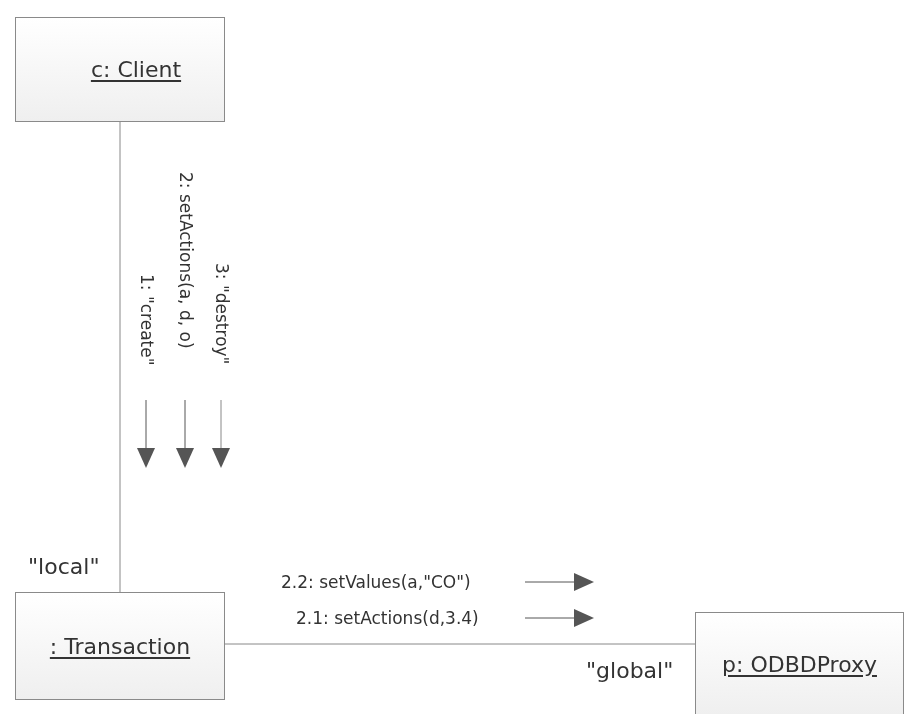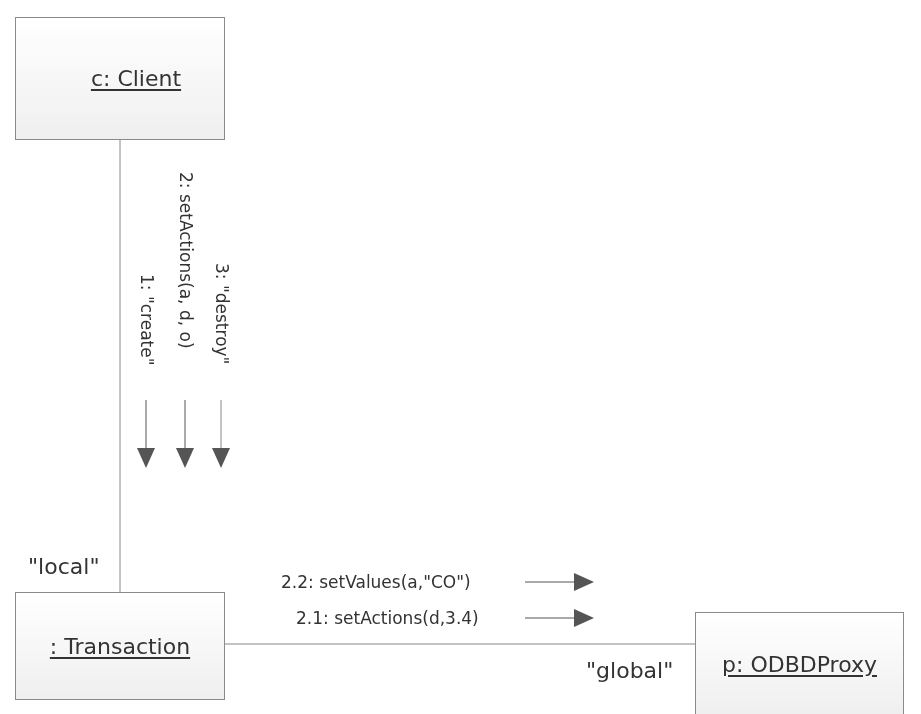--- a/index.html
+++ b/index.html
@@ -38,21 +38,21 @@
   <g>
     <line x1="525" y1="582" x2="576" y2="582" stroke="#555" stroke-width="1"></line>
     <polygon points="574,573 574,591 594,582" fill="#555"></polygon>
   </g>
   <g>
     <line x1="525" y1="618" x2="576" y2="618" stroke="#555" stroke-width="1"></line>
     <polygon points="574,609 574,627 594,618" fill="#555"></polygon>
   </g>
 </svg>
 
-<div class="obj" style="left:15px; top:17px; width:210px; height:123px;padding-left:32px;">
+<div class="obj" style="left:15px; top:17px; width:210px; height:105px;padding-left:32px;">
   <span>c: Client</span>
 </div>
 
 <div class="obj" style="left:15px; top:592px; width:210px; height:108px;">
   <span>: Transaction</span>
 </div>
 
 <div class="obj" style="left:695px; top:612px; width:209px; height:104px;">
   <span>p: ODBDProxy</span>
 </div>

